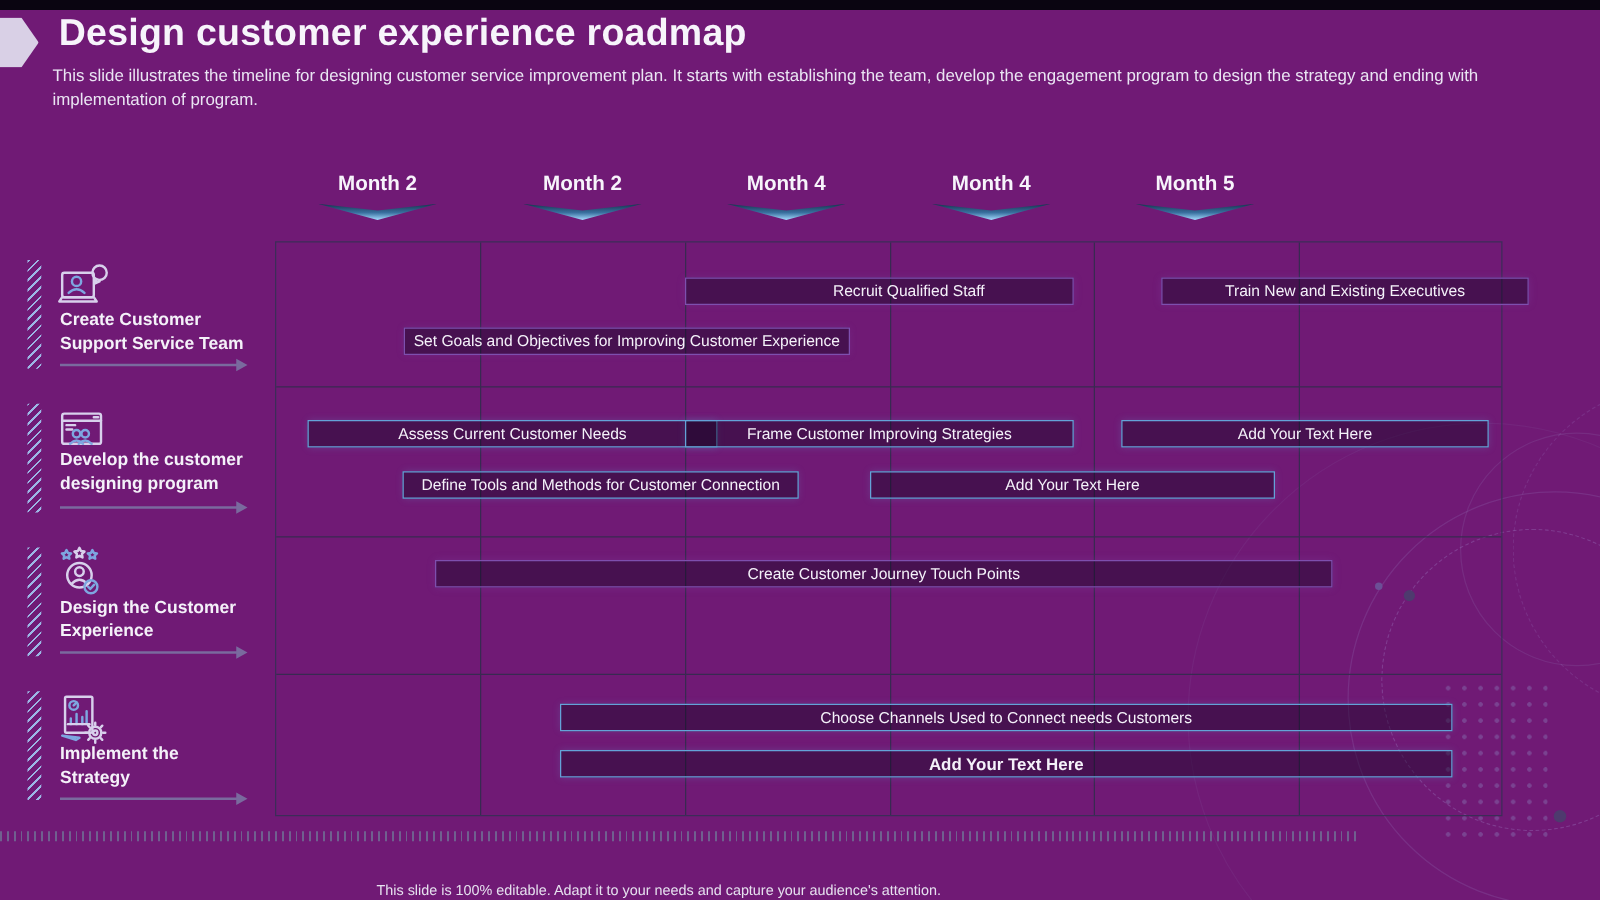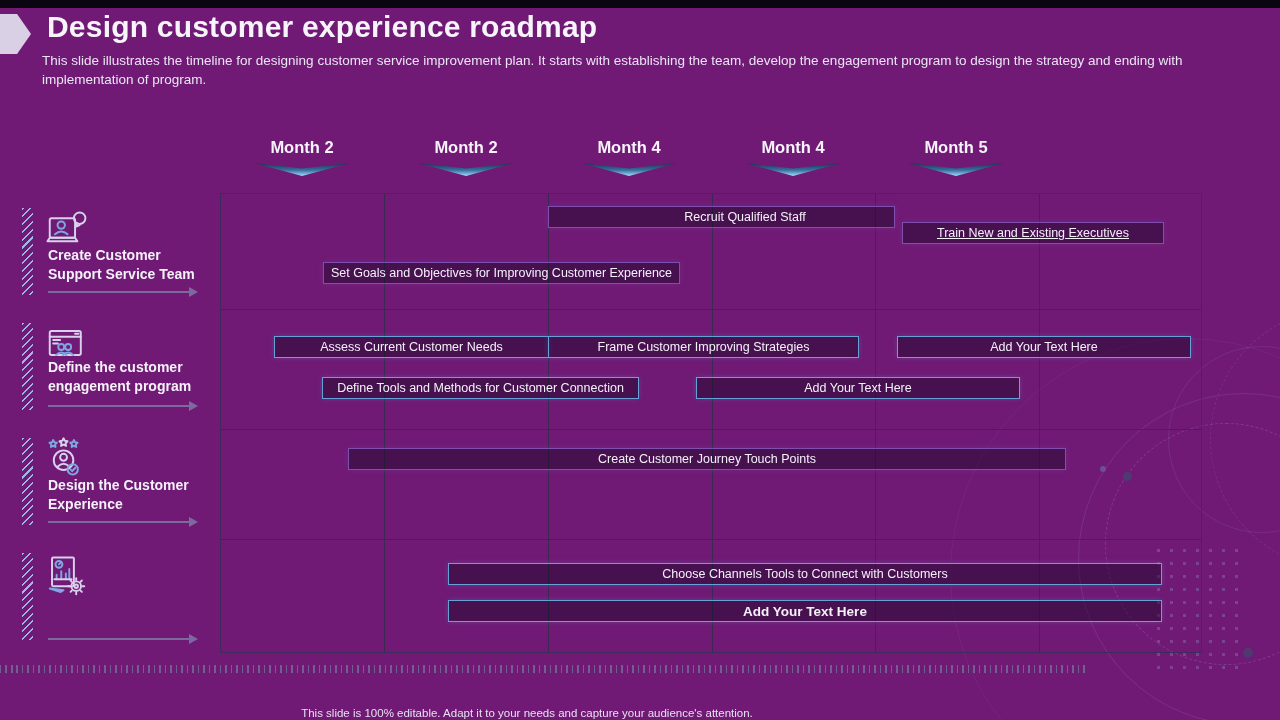--- a/index.html
+++ b/index.html
@@ -129,21 +129,21 @@
     <div class="phase-icon" style="top:316px;">
       <svg viewBox="0 0 40 40" width="46" height="46">
         <rect class="lav" x="5" y="6" width="27" height="21" rx="1.5"></rect>
         <path class="lav" d="M5 11 h27"></path>
         <path class="lav" d="M27 8.5 h3 M8 14 h6 M8 17 h4"></path>
         <circle class="blu" cx="15" cy="20" r="2.6"></circle>
         <circle class="blu" cx="21" cy="20" r="2.6"></circle>
         <path class="blu" d="M10.5 27 q4.5-4.5 9 0 M16.5 27 q4.5-4.5 9 0"></path>
       </svg>
     </div>
-    <div class="phase-label" style="top:350px;width:168px;">Define the customer engagement program</div>
+    <div class="phase-label" style="top:350px;width:168px;">Develop the customer designing program</div>
     <div class="harrow" style="top:393px;">
       <span class="line"></span>
       <span class="head"></span>
     </div>
 
     <div class="hatch" style="top:430px;height:87px;"></div>
     <div class="phase-icon" style="top:428px;">
       <svg viewBox="0 0 40 40" width="46" height="46">
         <path class="blu" d="M8 3.5 l1 2 2.2.3 -1.6 1.5 .4 2.2 -2-1 -2 1 .4-2.2 -1.6-1.5 2.2-.3 z"></path>
         <path class="lav" d="M17 2 l1.1 2.2 2.4.35 -1.75 1.7 .4 2.4 -2.15-1.1 -2.15 1.1 .4-2.4 -1.75-1.7 2.4-.35 z"></path>
@@ -168,38 +168,39 @@
         <circle class="blu" cx="13" cy="9" r="3"></circle>
         <path class="blu" d="M13 9 l2-2"></path>
         <path class="blu" d="M11 22 v-4 M15 22 v-7 M19 22 v-5 M22 22 v-9"></path>
         <path class="lav" d="M9 22 h15"></path>
         <circle class="lav" cx="28" cy="28" r="4.2"></circle>
         <circle class="lav" cx="28" cy="28" r="1.5"></circle>
         <path class="lav" d="M28 22.6 v-1.6 M28 33.4 v1.6 M22.6 28 h-1.6 M33.4 28 h1.6 M24.2 24.2 l-1.1-1.1 M31.8 31.8 l1.1 1.1 M24.2 31.8 l-1.1 1.1 M31.8 24.2 l1.1-1.1"></path>
         <path class="blu" d="M5 30 l12 1.5 -2.5 1.5 z"></path>
       </svg>
     </div>
+    <div class="phase-label" style="top:585px;width:140px;">Implement the Strategy</div>
     <div class="harrow" style="top:626px;">
       <span class="line"></span>
       <span class="head"></span>
     </div>
 
-    <div class="bar purple" style="left:548px;top:198px;width:347px;padding-left:47px;">Recruit Qualified Staff</div>
-    <div class="bar purple" style="left:902px;top:214px;width:262px;text-decoration:underline;">Train New and Existing Executives</div>
+    <div class="bar purple" style="left:548px;top:214px;width:311px;padding-left:47px;">Recruit Qualified Staff</div>
+    <div class="bar purple" style="left:929px;top:214px;width:294px;">Train New and Existing Executives</div>
     <div class="bar purple" style="left:323px;top:254px;width:357px;">Set Goals and Objectives for Improving Customer Experience</div>
 
-    <div class="bar blue" style="left:246px;top:328px;width:275px;margin-left:28px;">Assess Current Customer Needs</div>
+    <div class="bar blue" style="left:246px;top:328px;width:328px;">Assess Current Customer Needs</div>
     <div class="bar blue" style="left:548px;top:328px;width:311px;">Frame Customer Improving Strategies</div>
     <div class="bar blue" style="left:897px;top:328px;width:294px;">Add Your Text Here</div>
     <div class="bar blue" style="left:322px;top:369px;width:317px;">Define Tools and Methods for Customer Connection</div>
     <div class="bar blue" style="left:696px;top:369px;width:324px;">Add Your Text Here</div>
 
     <div class="bar purple" style="left:348px;top:440px;width:718px;">Create Customer Journey Touch Points</div>
 
-    <div class="bar blue" style="left:448px;top:555px;width:714px;">Choose Channels Tools to Connect with Customers</div>
+    <div class="bar blue" style="left:448px;top:555px;width:714px;">Choose Channels Used to Connect needs Customers</div>
     <div class="bar blue bold" style="left:448px;top:592px;width:714px;">Add Your Text Here</div>
 
     <div class="ruler"></div>
     <div class="slide-footer">This slide is 100% editable. Adapt it to your needs and capture your audience's attention.</div>
   </div>
 
   <div class="topbar"></div>
 </div>
 
 </body></html>

